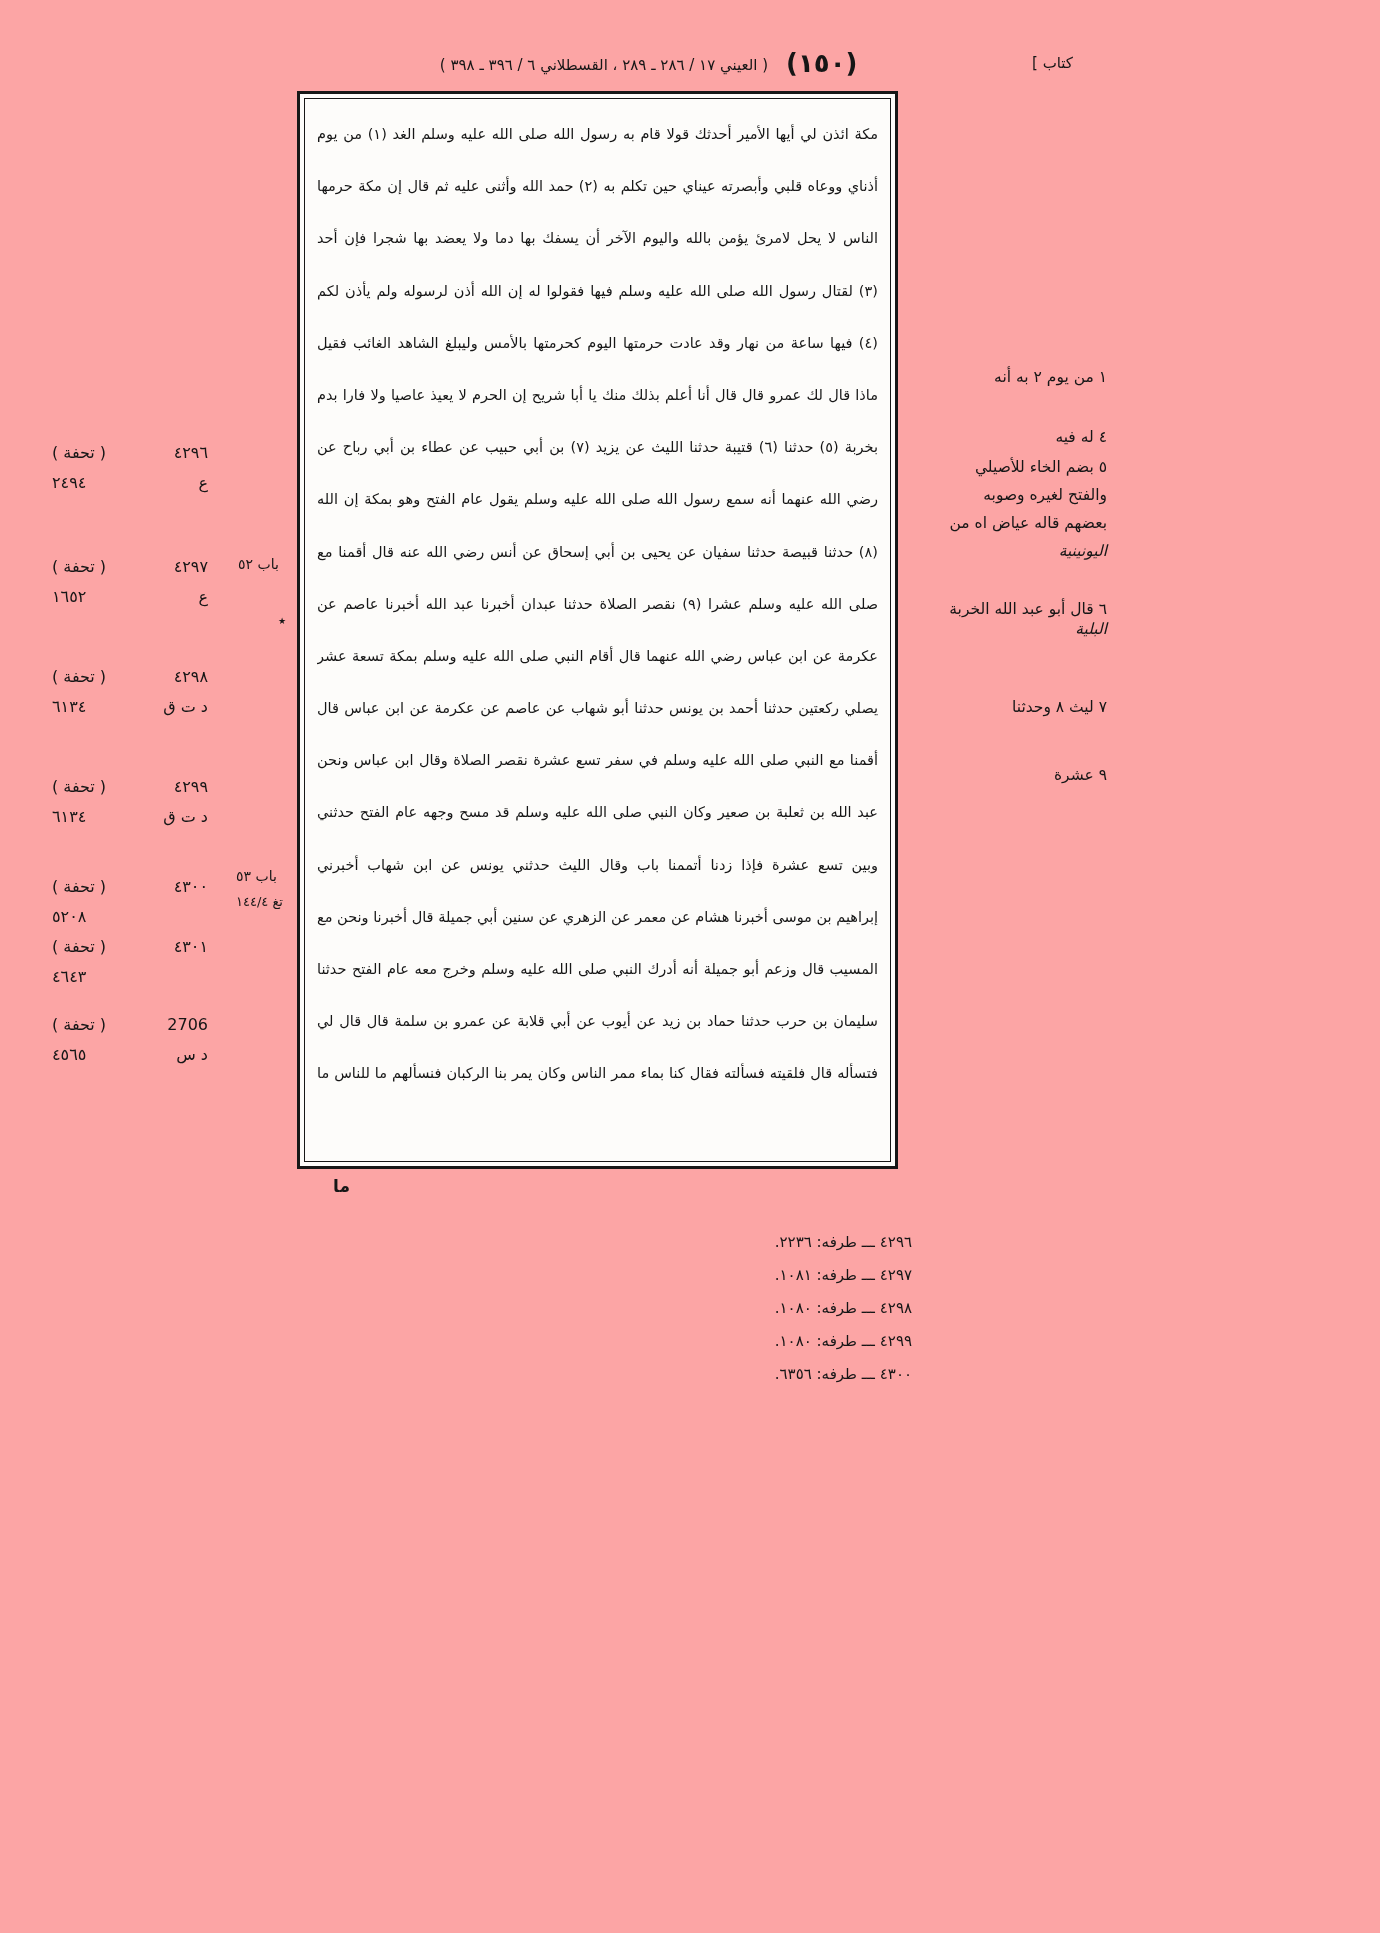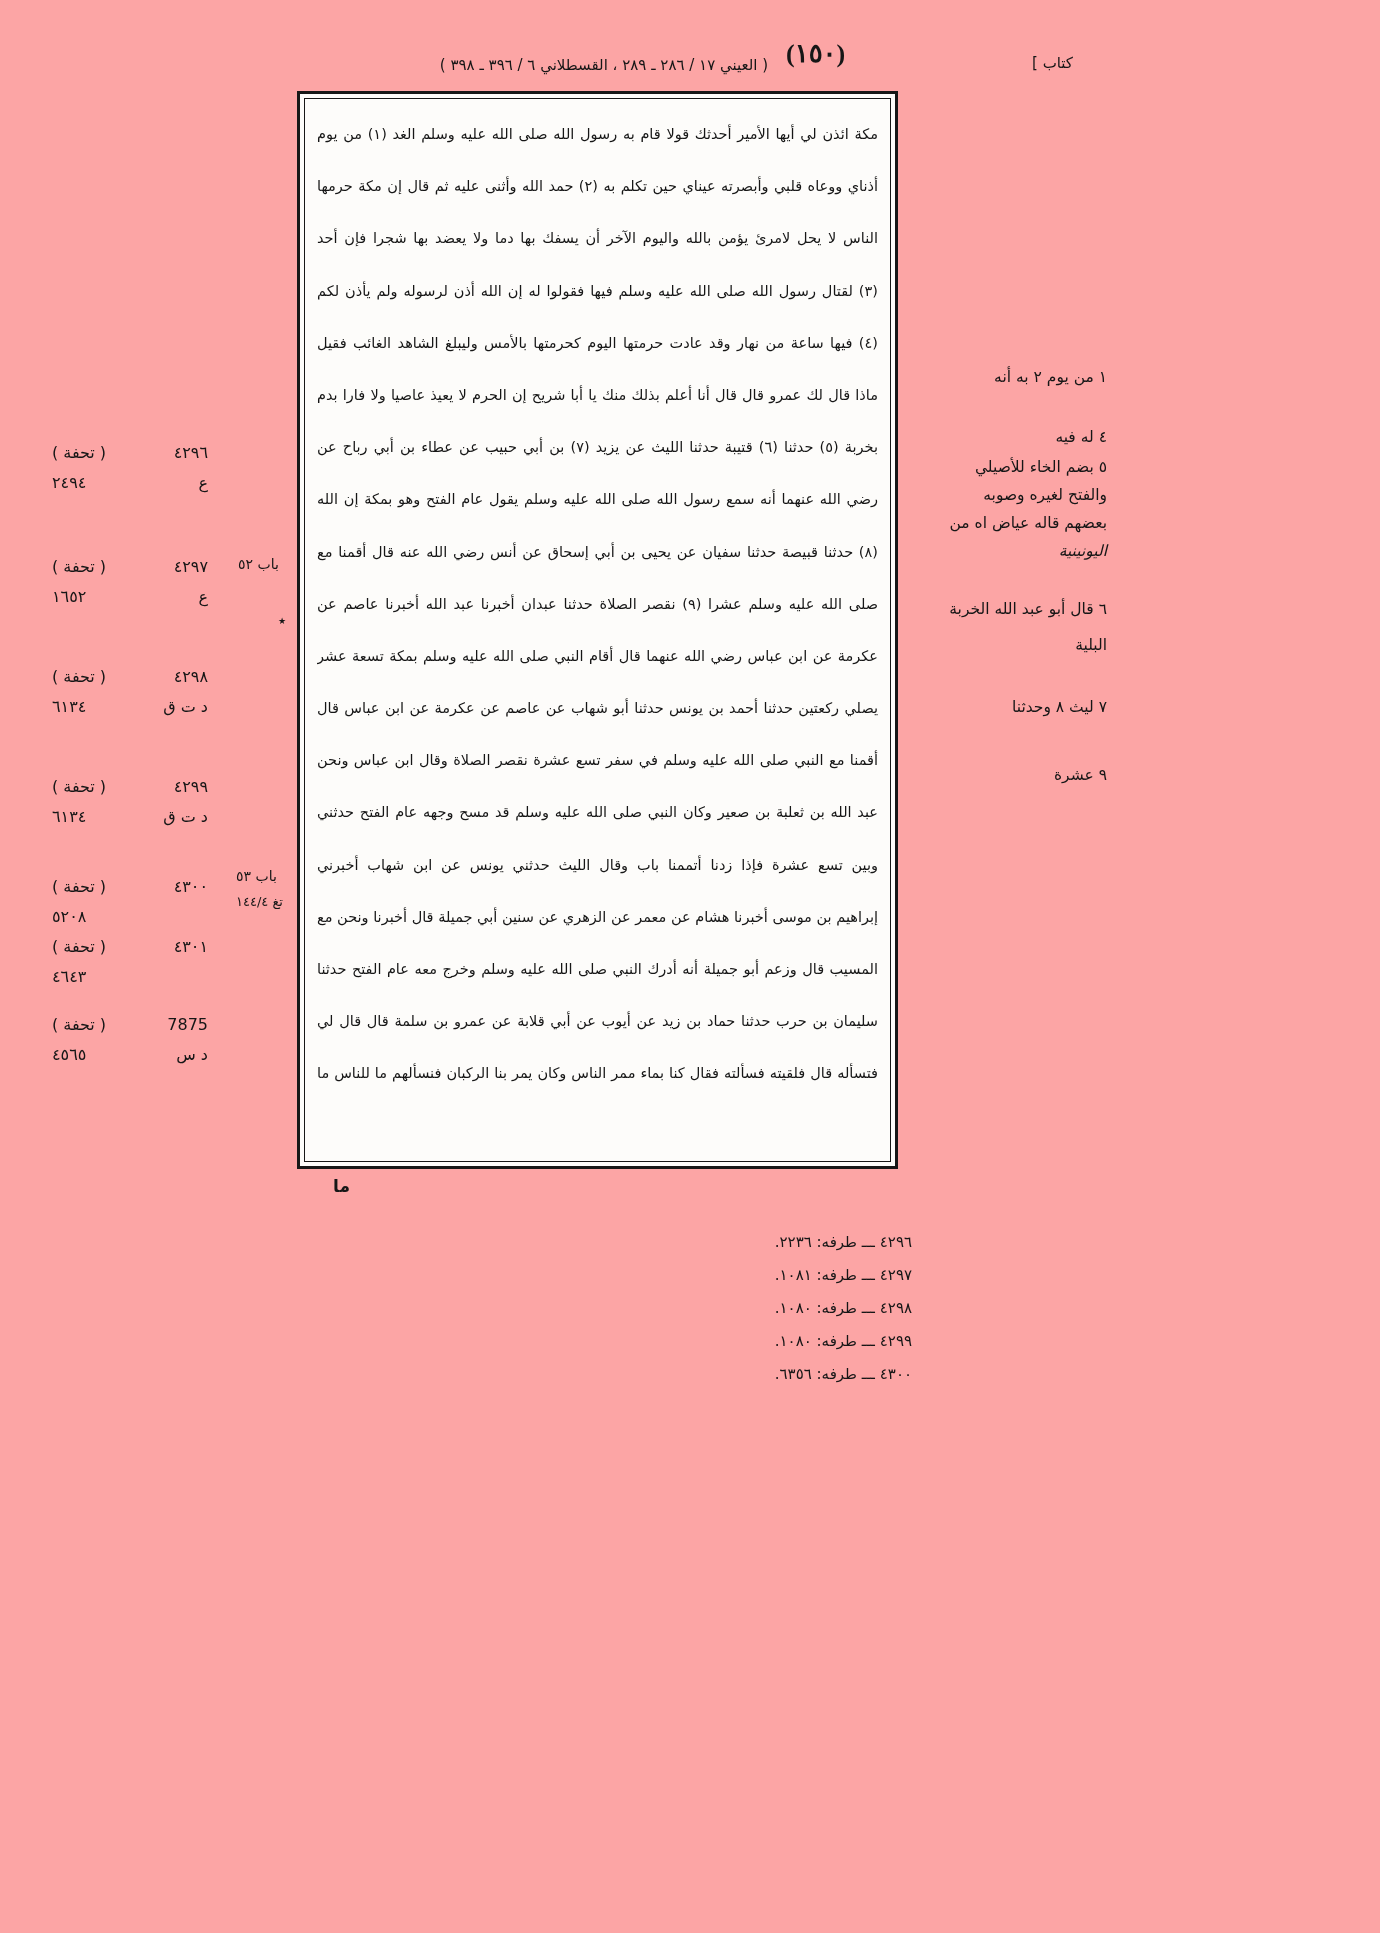--- a/index.html
+++ b/index.html
@@ -8,21 +8,21 @@
     width:1380px;height:1933px;
     margin:0 auto;
     background:#fca5a5;
     color:#161616;
     font-family:"DejaVu Sans", sans-serif;
     direction:rtl;
     overflow:hidden;
   }
   
   .hdr-refs{position:absolute;left:418px;top:56px;width:372px;text-align:center;font-size:15px;letter-spacing:0;}
-  .hdr-pnum{position:absolute;left:786px;top:38px;font-size:26px;font-weight:bold;font-family:Liberation Serif, serif;}
+  .hdr-pnum{position:absolute;left:786px;top:48px;font-size:26px;font-weight:bold;}
   .hdr-kitab{position:absolute;left:1032px;top:54px;font-size:15px;direction:ltr;}
   
   .main-box{
     position:absolute;left:297px;top:91px;width:601px;height:1078px;
     box-sizing:border-box;border:3px solid #171717;padding:4px;background:#fdfcfa;
   }
   .main-inner{
     box-sizing:border-box;width:100%;height:100%;
     border:1px solid #171717;padding:9px 12px 5px 12px;overflow:hidden;
   }
@@ -30,21 +30,21 @@
     font-size:14.5px;line-height:52.2px;height:52.2px;overflow:hidden;
     text-align:justify;text-align-last:justify;white-space:normal;
   }
   
   .star-mark{position:absolute;left:278px;top:612px;font-size:15px;}
   .catchword{position:absolute;left:333px;top:1176px;font-size:17px;font-weight:bold;}
   
   .right-notes{position:absolute;left:925px;top:368px;width:182px;height:440px;font-size:15.5px;}
   .rn{position:absolute;right:0;width:100%;text-align:right;white-space:nowrap;}
   .rn0{top:0;}.rn1{top:60px;}.rn2{top:90px;}.rn3{top:118px;}.rn4{top:146px;}
-  .rn5{top:174px;font-style:italic;}.rn6{top:232px;}.rn7{top:268px;}.rn8{top:330px;}.rn9{top:398px;}
+  .rn5{top:174px;font-style:italic;}.rn6{top:232px;}.rn7{top:252px;font-style:italic;}.rn8{top:330px;}.rn9{top:398px;}
   
   .lblock{position:absolute;left:52px;width:156px;font-size:16px;}
   .lblock .row{display:flex;justify-content:space-between;direction:rtl;line-height:30px;}
   .lb0{top:438px;}.lb1{top:552px;}.lb2{top:662px;}.lb3{top:772px;}
   .lb4{top:872px;}.lb5{top:932px;}.lb6{top:1010px;}
   .bab{position:absolute;font-size:14px;}
   .bab52{left:238px;top:556px;}
   .bab53{left:236px;top:868px;}
   .bab53x{left:236px;top:894px;font-size:13px;}
   
@@ -154,21 +154,21 @@
         <span>٤٣٠١</span>
         <span>( تحفة )</span>
       </div>
     <div class="row">
         <span></span>
         <span>٤٦٤٣</span>
       </div>
   </div>
   <div class="lblock lb6">
     <div class="row">
-        <span>7875</span>
+        <span>2706</span>
         <span>( تحفة )</span>
       </div>
     <div class="row">
         <span>د س</span>
         <span>٤٥٦٥</span>
       </div>
   </div>
 
   <span class="bab bab52">باب ٥٢</span>
   <span class="bab bab53">باب ٥٣</span>

